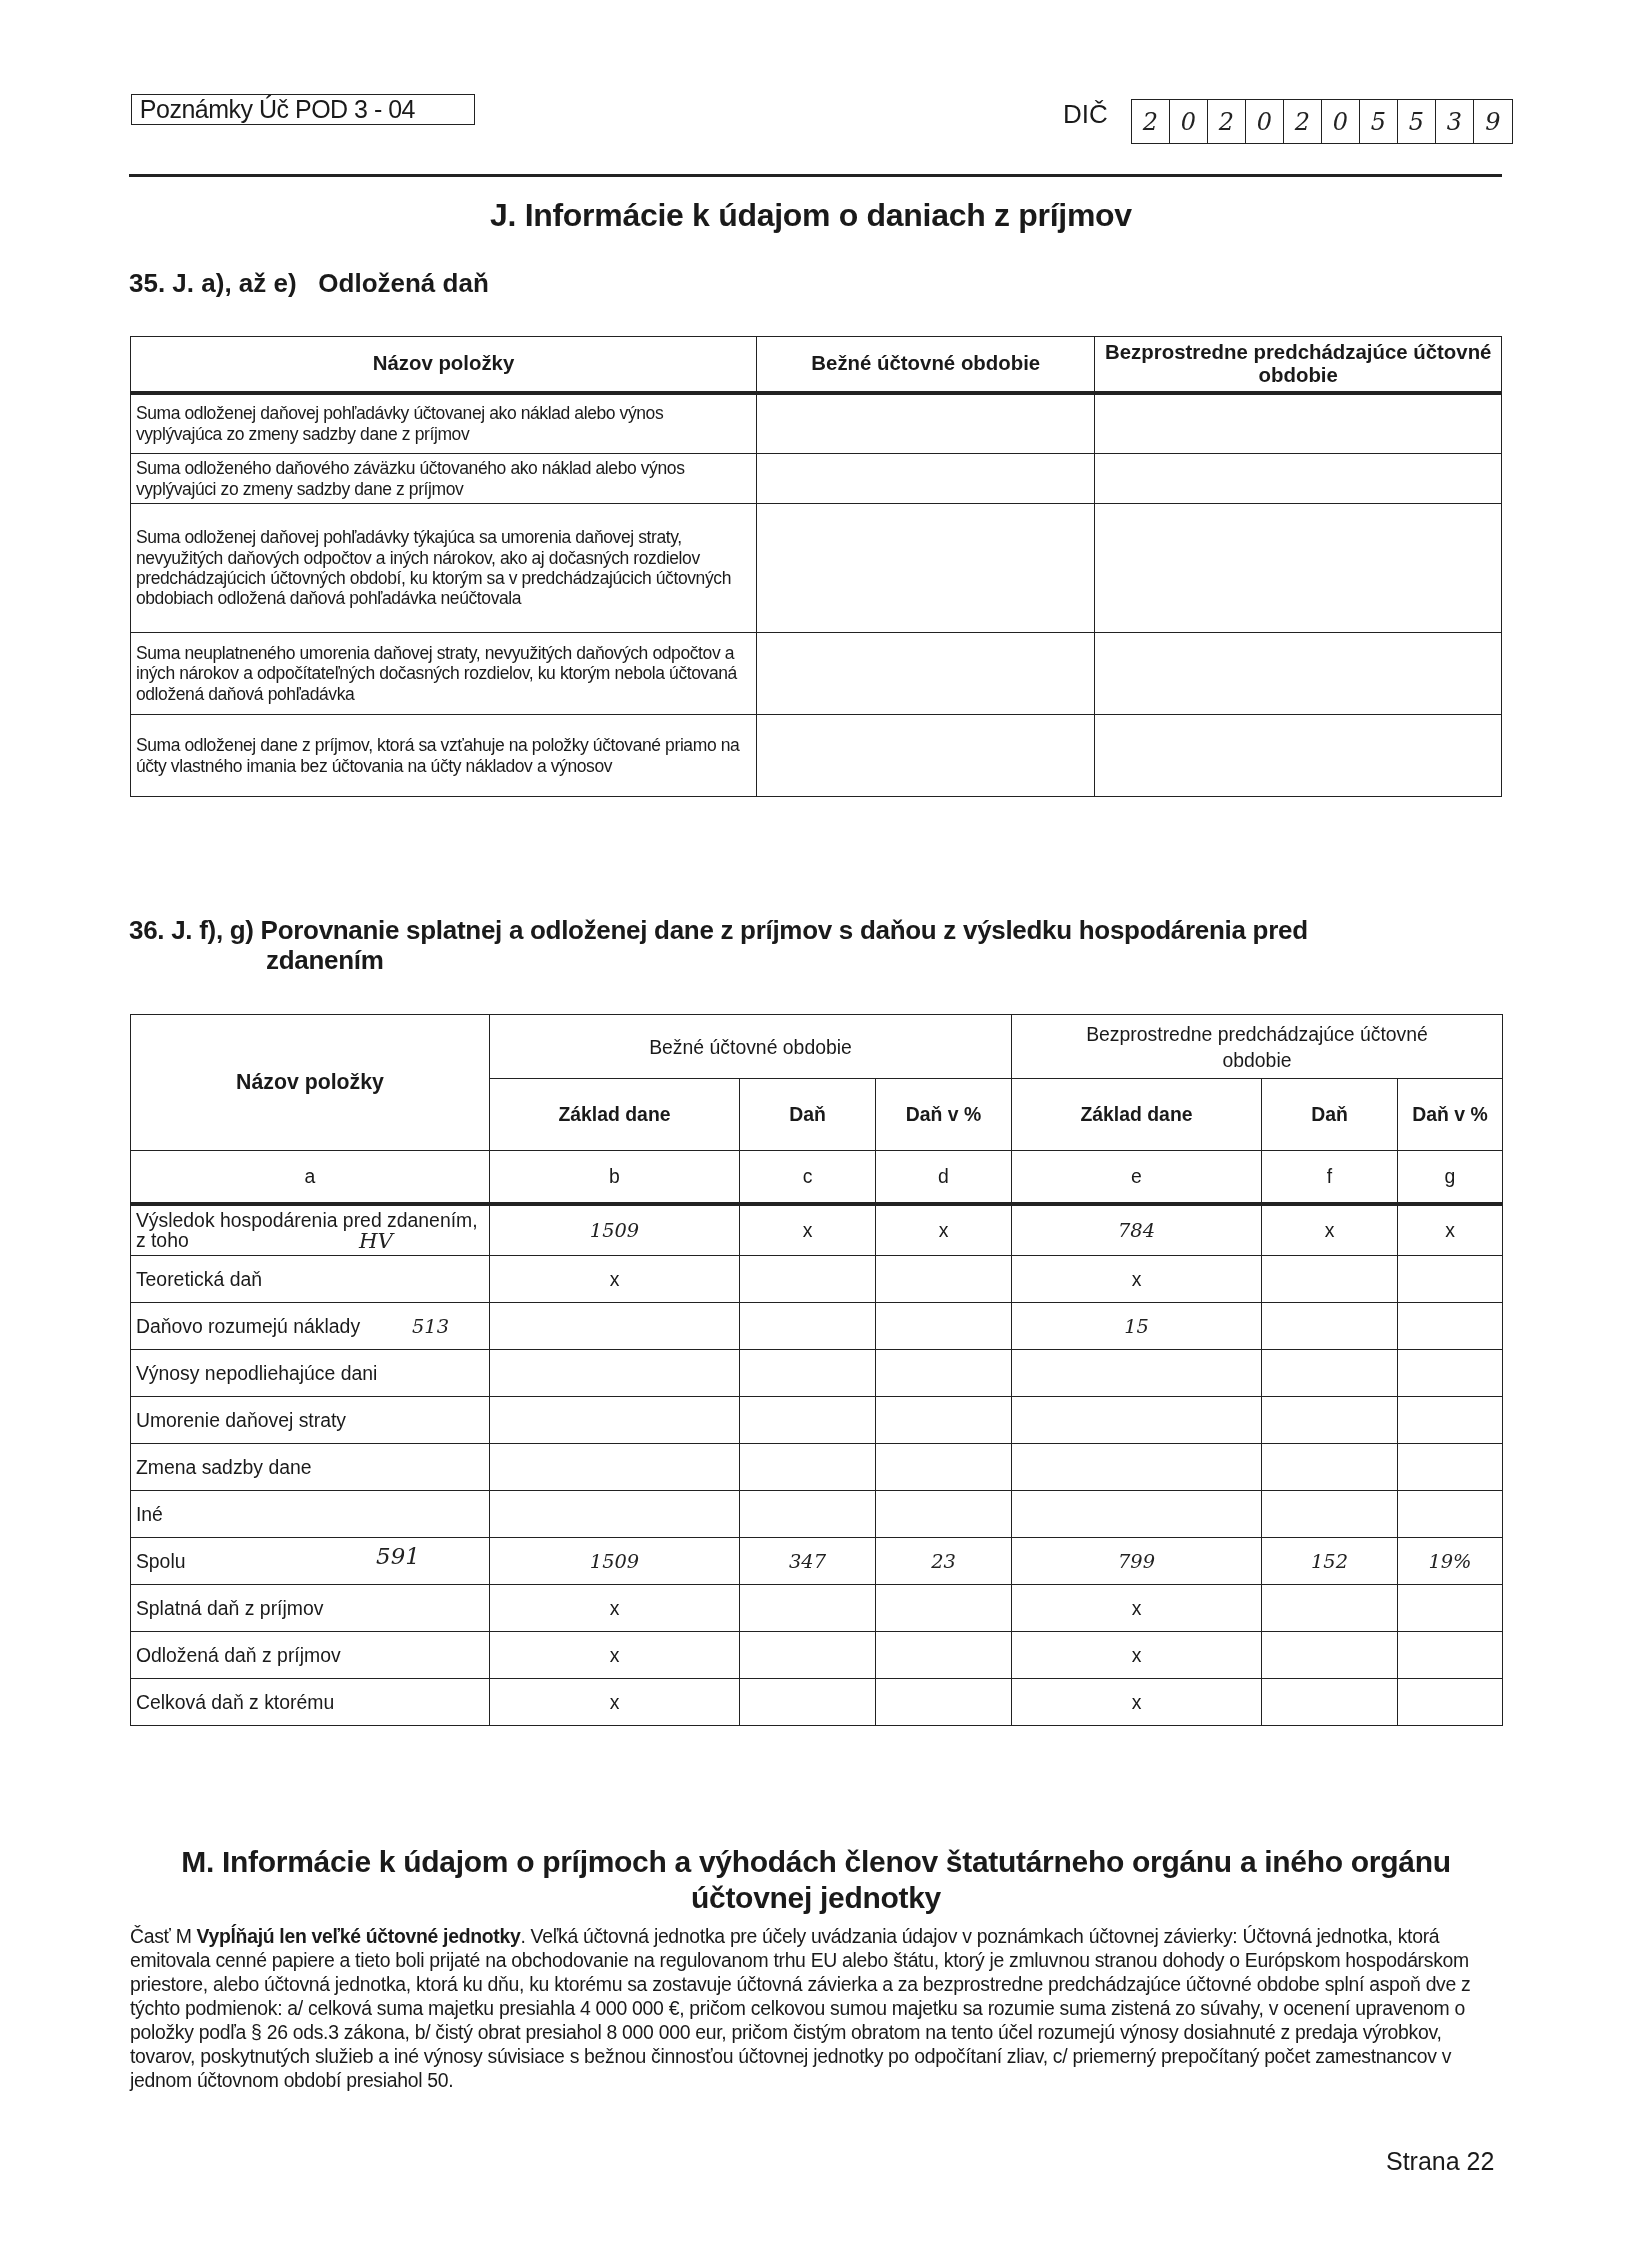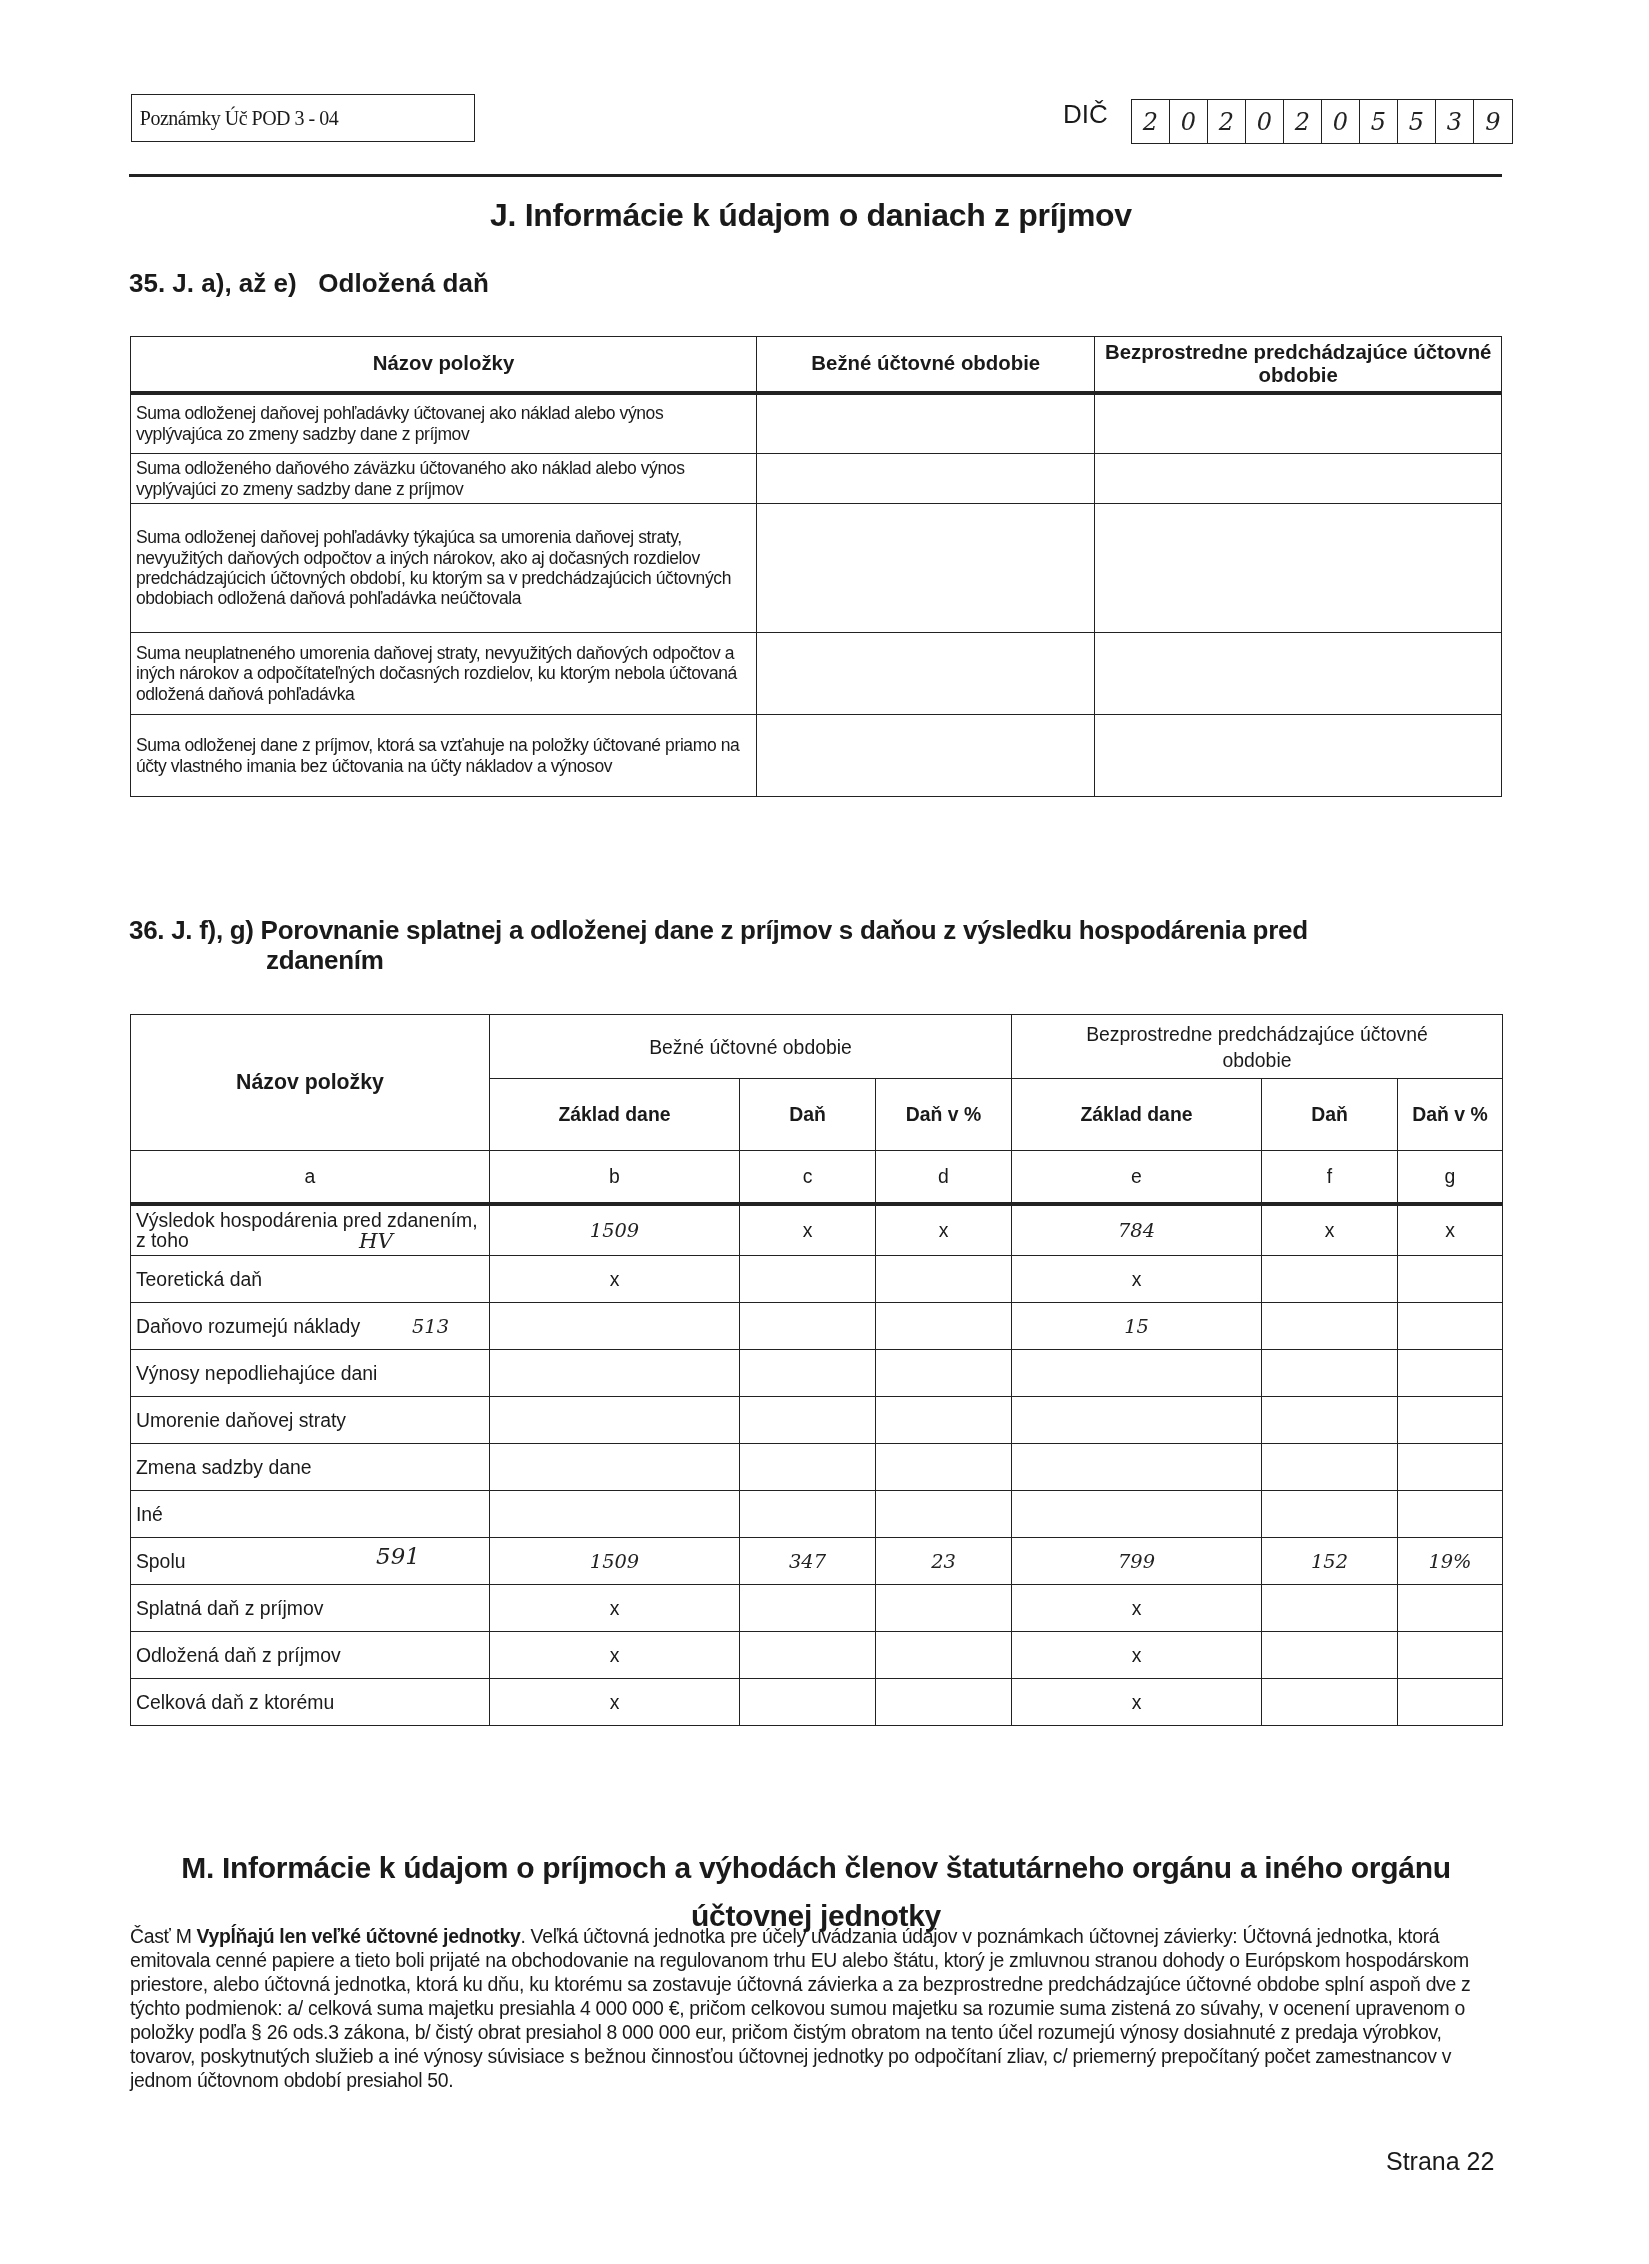--- a/index.html
+++ b/index.html
@@ -2,21 +2,21 @@
 <html><head>
 <meta charset="utf-8">
 <style>
   * { box-sizing: border-box; margin: 0; padding: 0; }
   html, body { width: 1650px; height: 2265px; background: #ffffff; }
   body { position: relative; font-family: "Liberation Sans", "DejaVu Sans", sans-serif; color: #1a1a1a; overflow: hidden; }
   .abs { position: absolute; }
   .hand { font-family: "DejaVu Serif", "Liberation Serif", serif; font-style: italic; color: #222; }
 
   
-  #form-id-box { left: 131px; top: 94px; width: 344px; height: 48px; border: 1.9px solid #222; font-size: 20px; display: flex; align-items: center; padding-left: 7.8px; letter-spacing: -0.5px; font-family: Liberation Serif, serif; }
+  #form-id-box { left: 131px; top: 94px; width: 344px; height: 31px; border: 1.9px solid #222; font-size: 25px; display: flex; align-items: center; padding-left: 7.8px; letter-spacing: -0.5px; }
   #dic-label { left: 1063px; top: 99px; font-size: 26px; }
   #dic-boxes { left: 1131px; top: 99px; height: 45px; display: flex; border: 1.9px solid #222; }
   #dic-boxes .digit { width: 38px; height: 100%; border-right: 1.5px solid #222; font-size: 24px; display: flex; align-items: center; justify-content: center; }
   #dic-boxes .digit:last-child { border-right: none; }
   #header-rule { left: 129px; top: 174px; width: 1373px; height: 2.9px; background: #222; }
 
   #section-j-title { left: 490px; top: 197px; font-size: 32px; font-weight: bold; letter-spacing: -0.3px; }
   #sec35-title { left: 129px; top: 268px; font-size: 26px; font-weight: bold; }
 
   table { border-collapse: collapse; position: absolute; }
@@ -41,21 +41,21 @@
   #table36 tr.letters td { height: 53px; text-align: center; font-size: 19.4px; }
   #table36 tr.letters { border-bottom: 4.9px solid #222; }
   #table36 td.label { padding: 1.9px 4.9px; line-height: 20px; position: relative; }
   #table36 td.cell { text-align: center; }
   #table36 tr.row { height: 47px; }
   #table36 tr.row.tall { height: 51px; }
   .note { position: absolute; font-size: 21.3px; }
   .handval { font-size: 29px; }
 
   
-  #section-m-title { left: 130px; top: 1844px; width: 1372px; text-align: center; font-size: 30px; font-weight: bold; line-height: 48px; letter-spacing: -0.3px; }
+  #section-m-title { left: 130px; top: 1844px; width: 1372px; text-align: center; font-size: 30px; font-weight: bold; line-height: 36px; letter-spacing: -0.3px; }
   #section-m-body { left: 130px; top: 1924px; width: 1372px; font-size: 19.4px; line-height: 24px; letter-spacing: -0.3px; text-align: left; }
   #section-m-body b { font-weight: bold; }
   #page-number { left: 1386px; top: 2147px; font-size: 25px; }
 </style>
 </head>
 <body>
 
 <div id="form-id-box" class="abs">
   <span>Poznámky Úč POD 3 - 04</span>
 </div>

